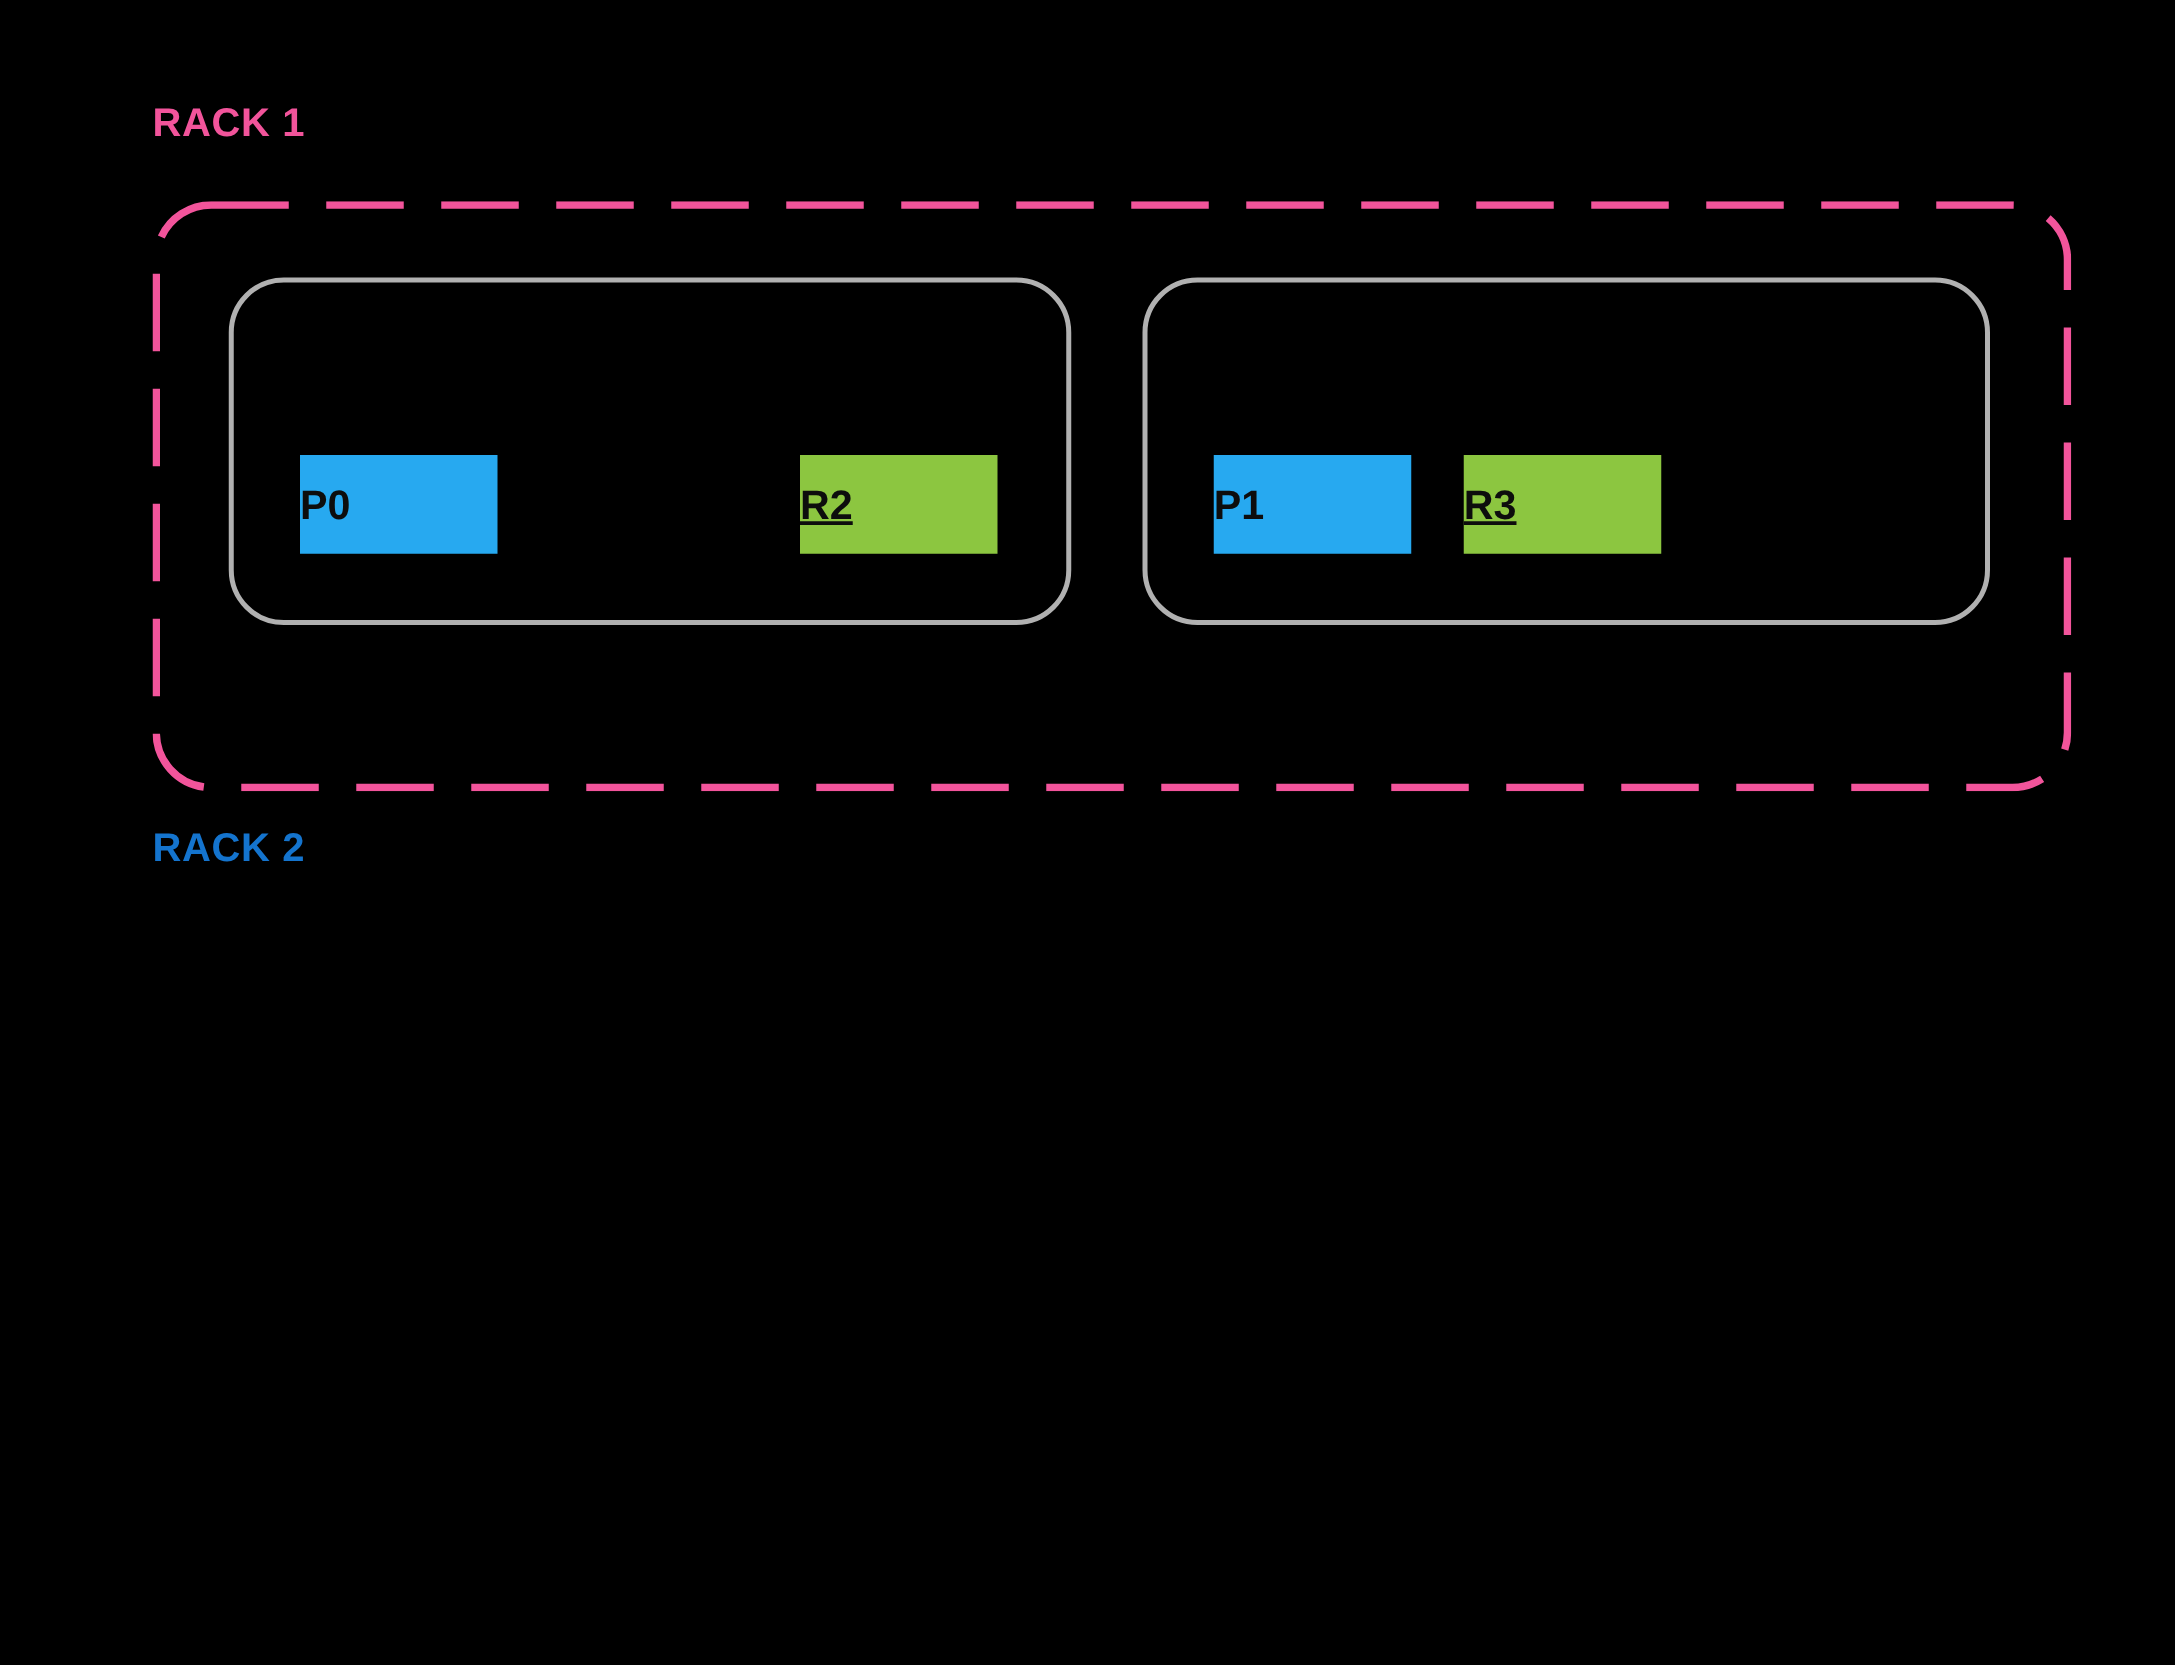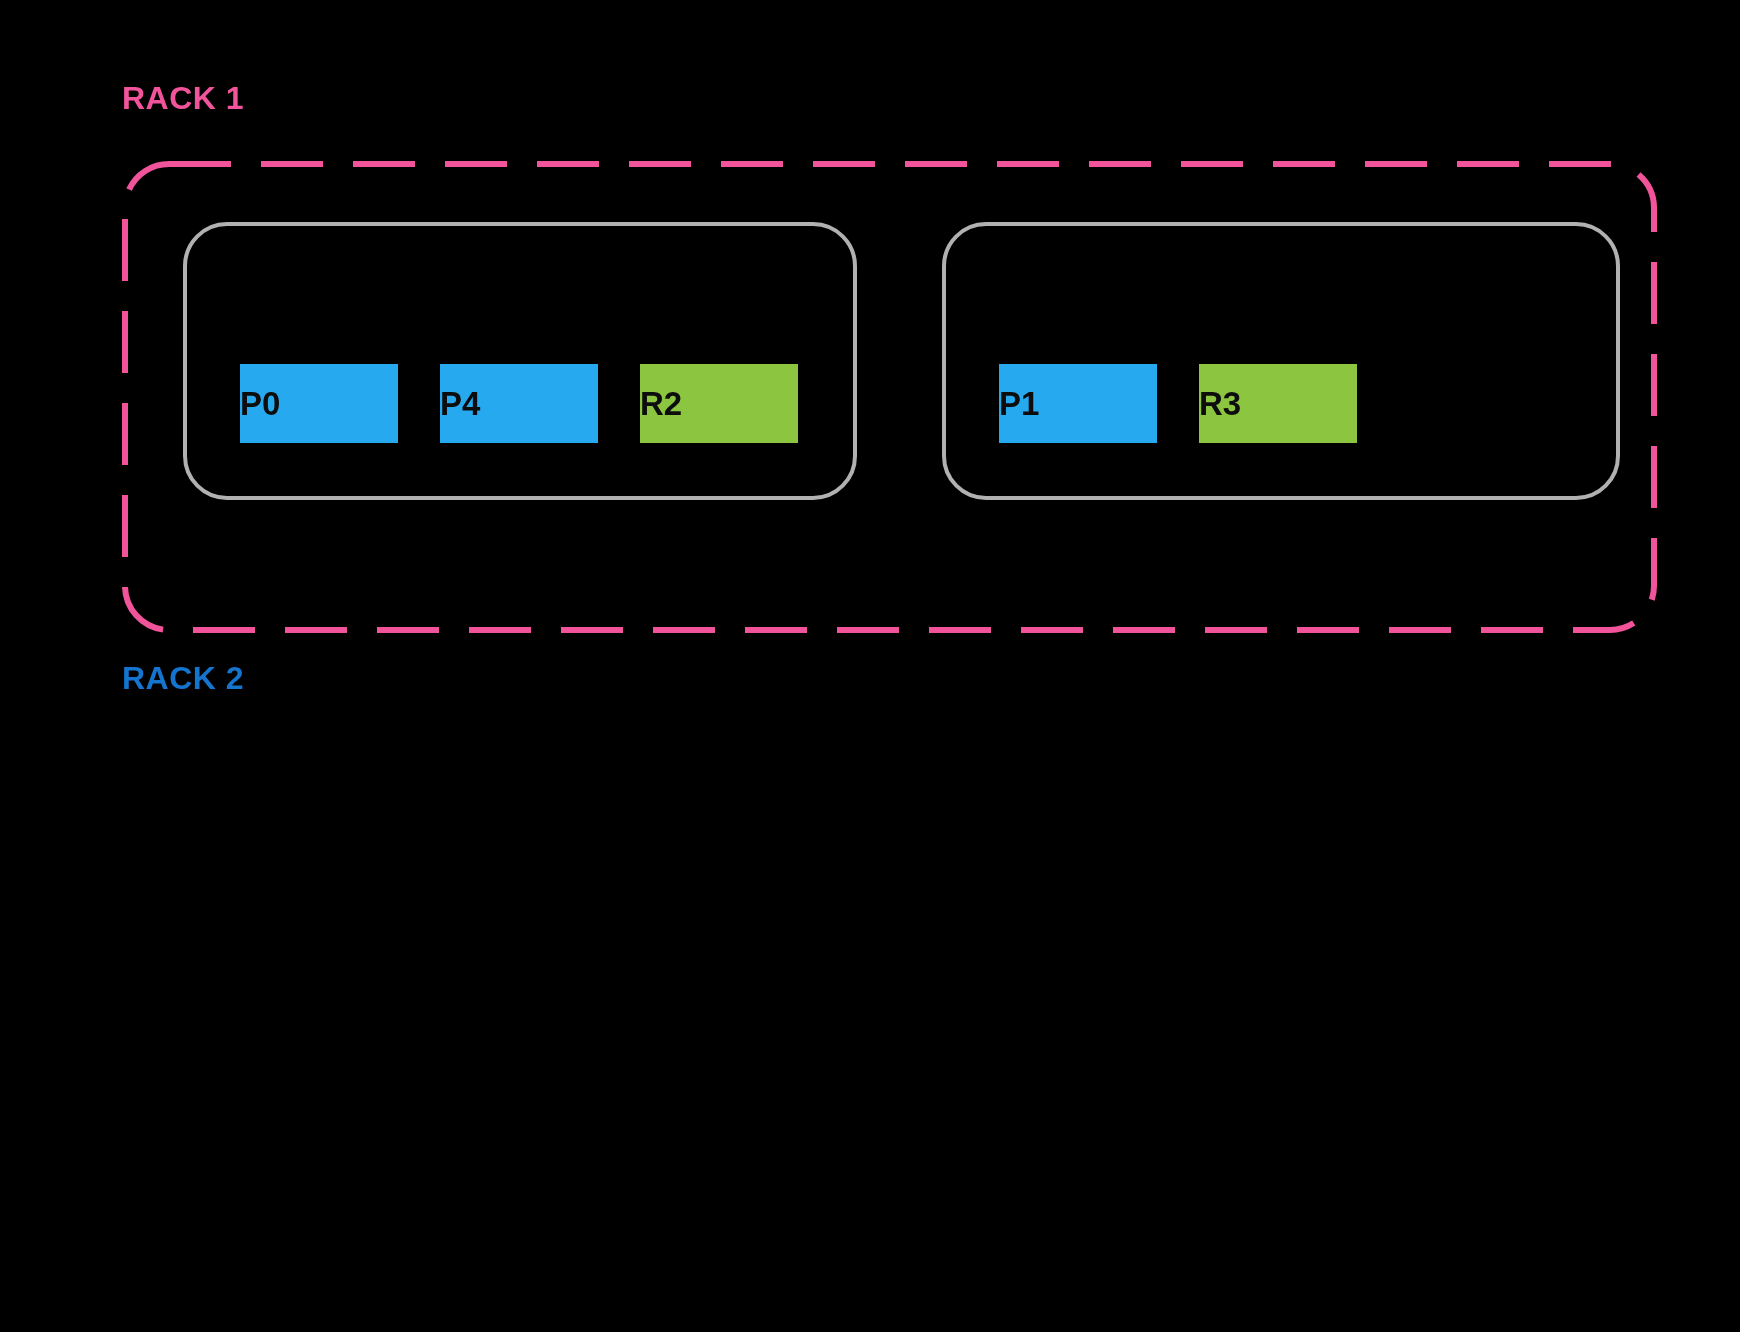--- a/index.html
+++ b/index.html
@@ -45,58 +45,55 @@
   .node {
     position: absolute;
     top: 61px;
     height: 278px;
     border: 4px solid var(--node-border, #B1B1B1);
     border-radius: 44px;
     box-sizing: border-box;
   }
   .rack2-box .node { top: 60px; height: 281px; }
   .node-left  { left: 61px;  width: 674px; }
-  .node-right { left: 820px; width: 678px; }
+  .node-right { left: 792px; width: 678px; }
 
   .chip {
     position: absolute;
     top: 138px;
     width: 158px;
     height: 79px;
     display: flex;
     align-items: center;
     justify-content: flex-start;
     font-size: 33px;
     font-weight: 700;
     color: var(--chip-text, #0D0D0D);
   }
   .chip-p { background: var(--chip-process, #27A9F0); }
-  .chip-r { background: var(--chip-replica, #8CC640); }
+  .chip-r { background: var(--chip-replica, #8CC640); text-decoration: underline; }
   .pos-1 { left: 53px;  }
   .pos-2 { left: 253px; }
   .pos-3 { left: 453px; }
 </style>
 </head>
 <body>
 
 <div class="canvas">
 
   <div class="rack-label rack1-label">RACK 1</div>
 
   <div class="rack-box rack1-box">
     <svg class="dash-border" viewBox="0 0 1535 472" width="1535" height="472">
       <rect x="3" y="3" width="1529" height="466" rx="44" fill="none" stroke-width="6" stroke-dasharray="62 30"></rect>
     </svg>
 
     <div class="node node-left">
       <div class="chip chip-p pos-1">
         <span>P0</span>
-      </div>
-      <div class="chip chip-p pos-2">
-        <span>P4</span>
       </div>
       <div class="chip chip-r pos-3">
         <span>R2</span>
       </div>
     </div>
 
     <div class="node node-right">
       <div class="chip chip-p pos-1">
         <span>P1</span>
       </div>

